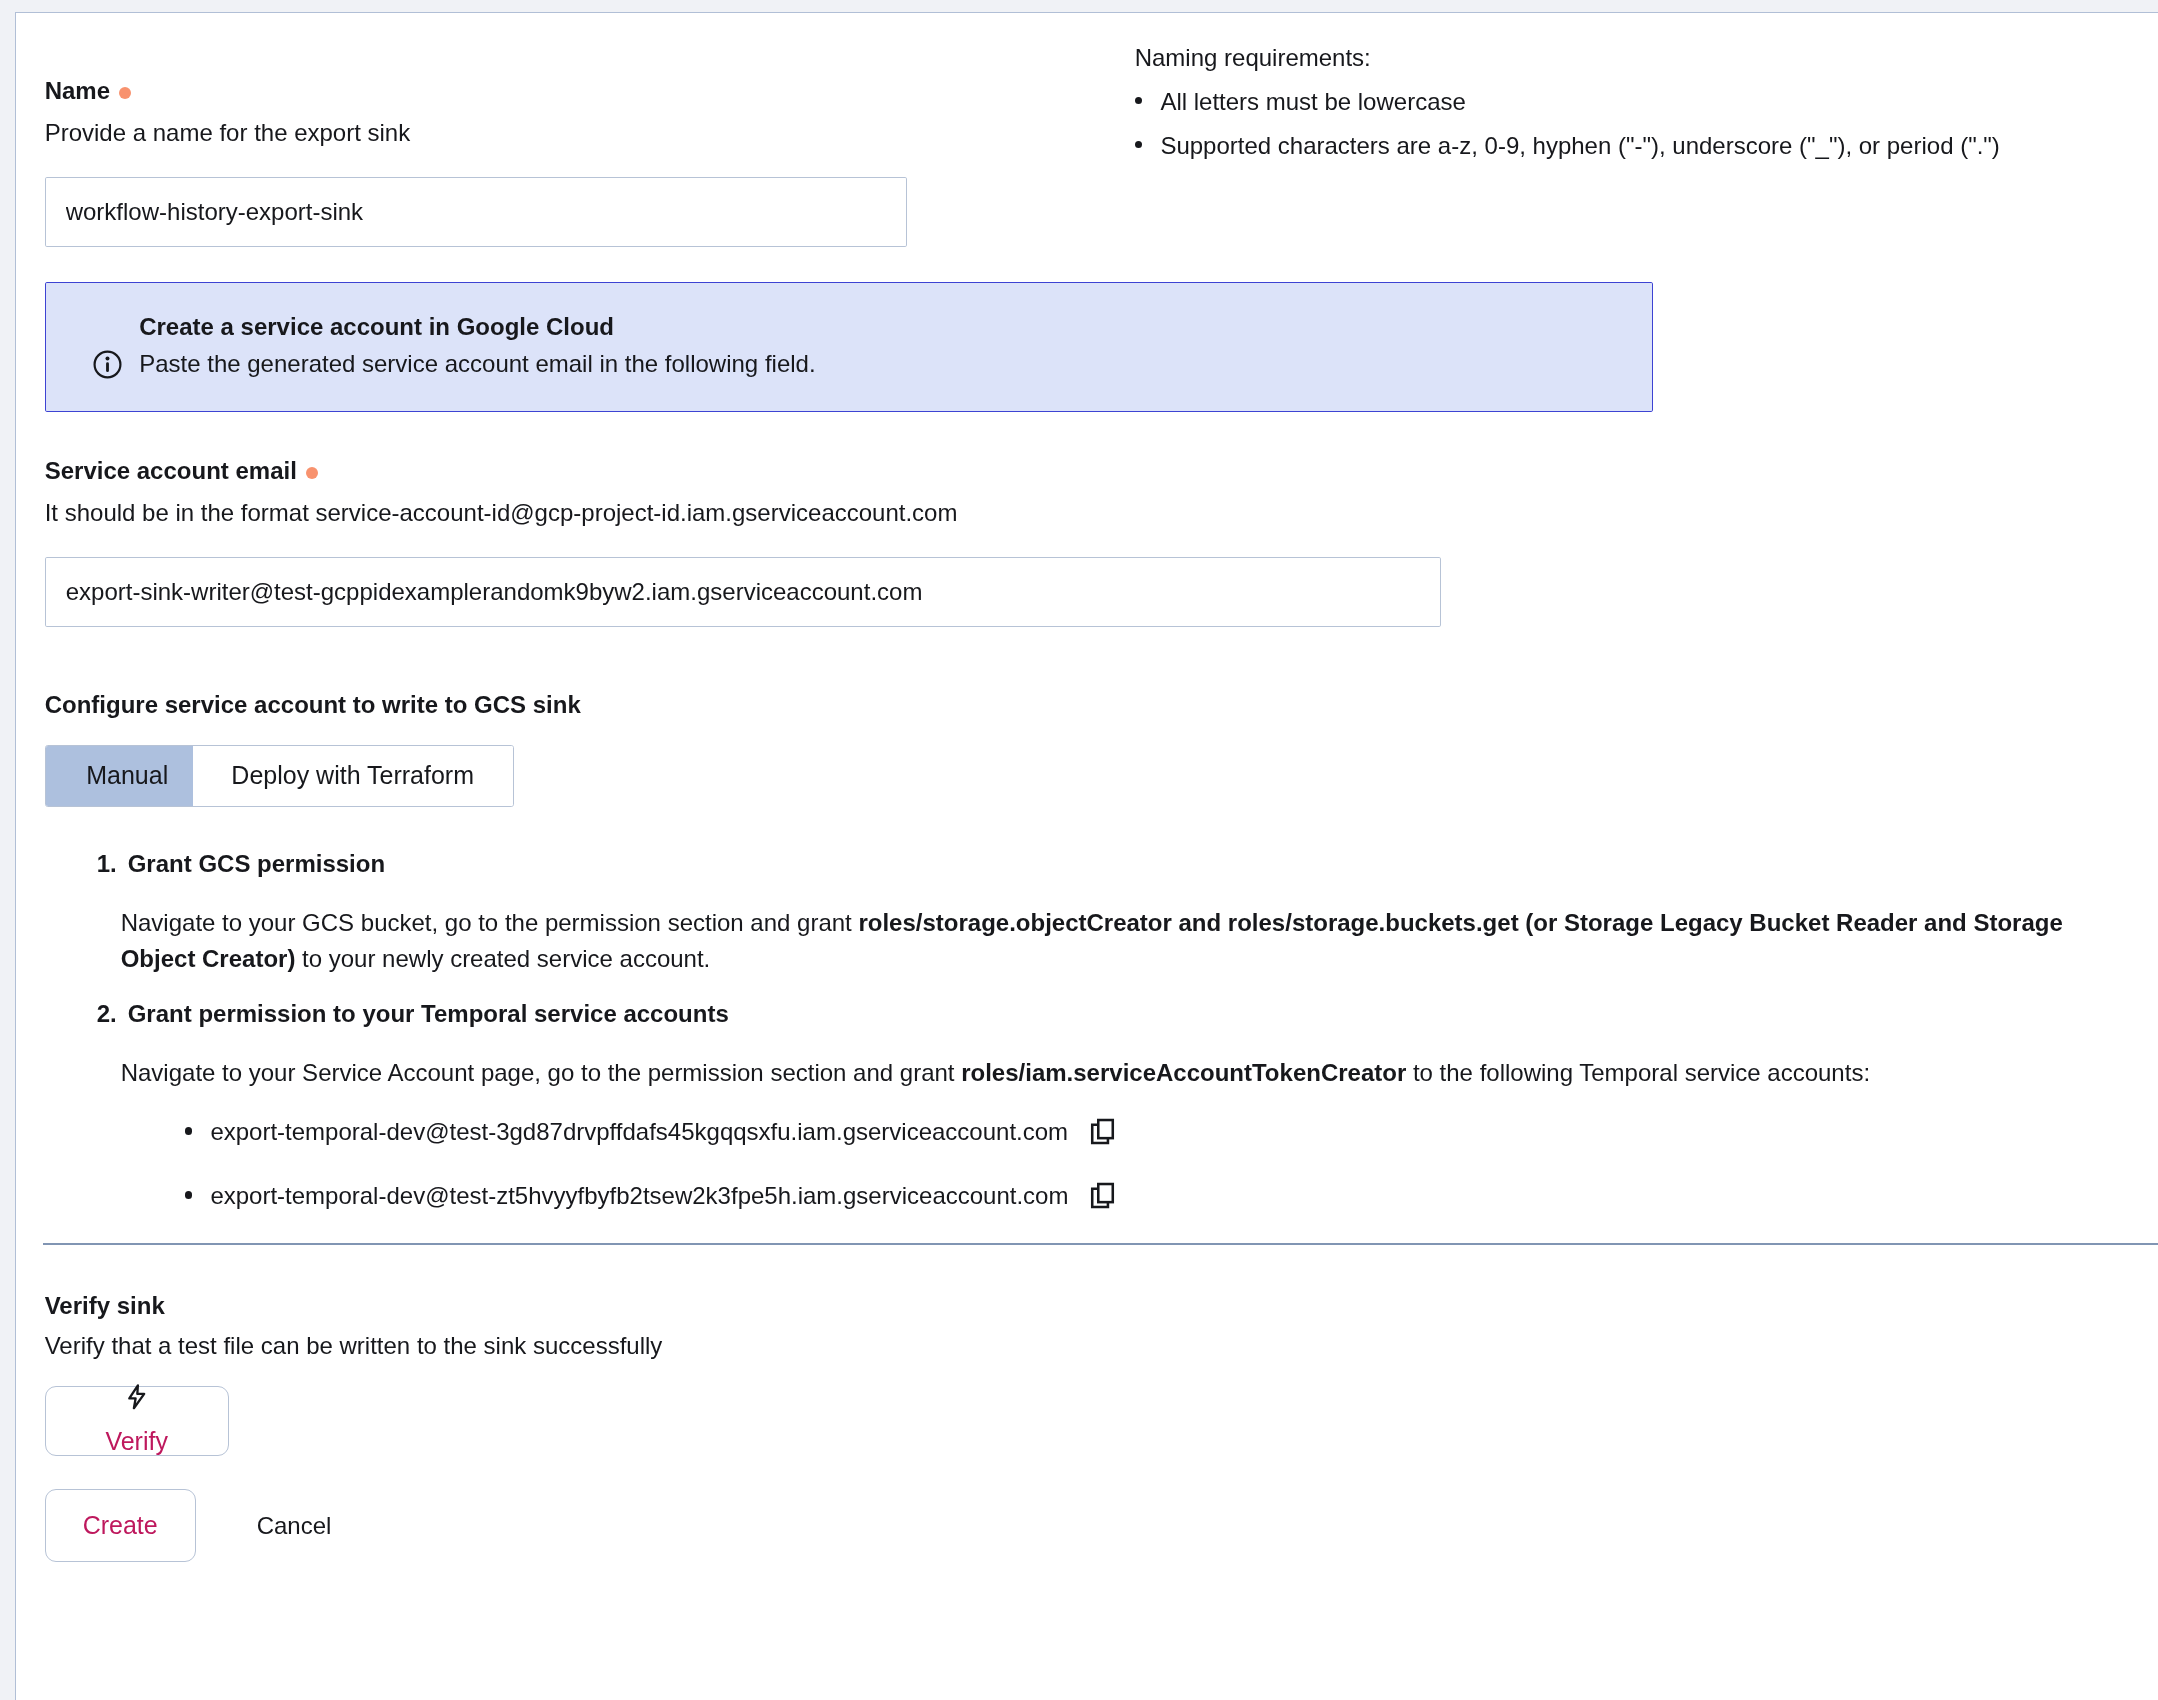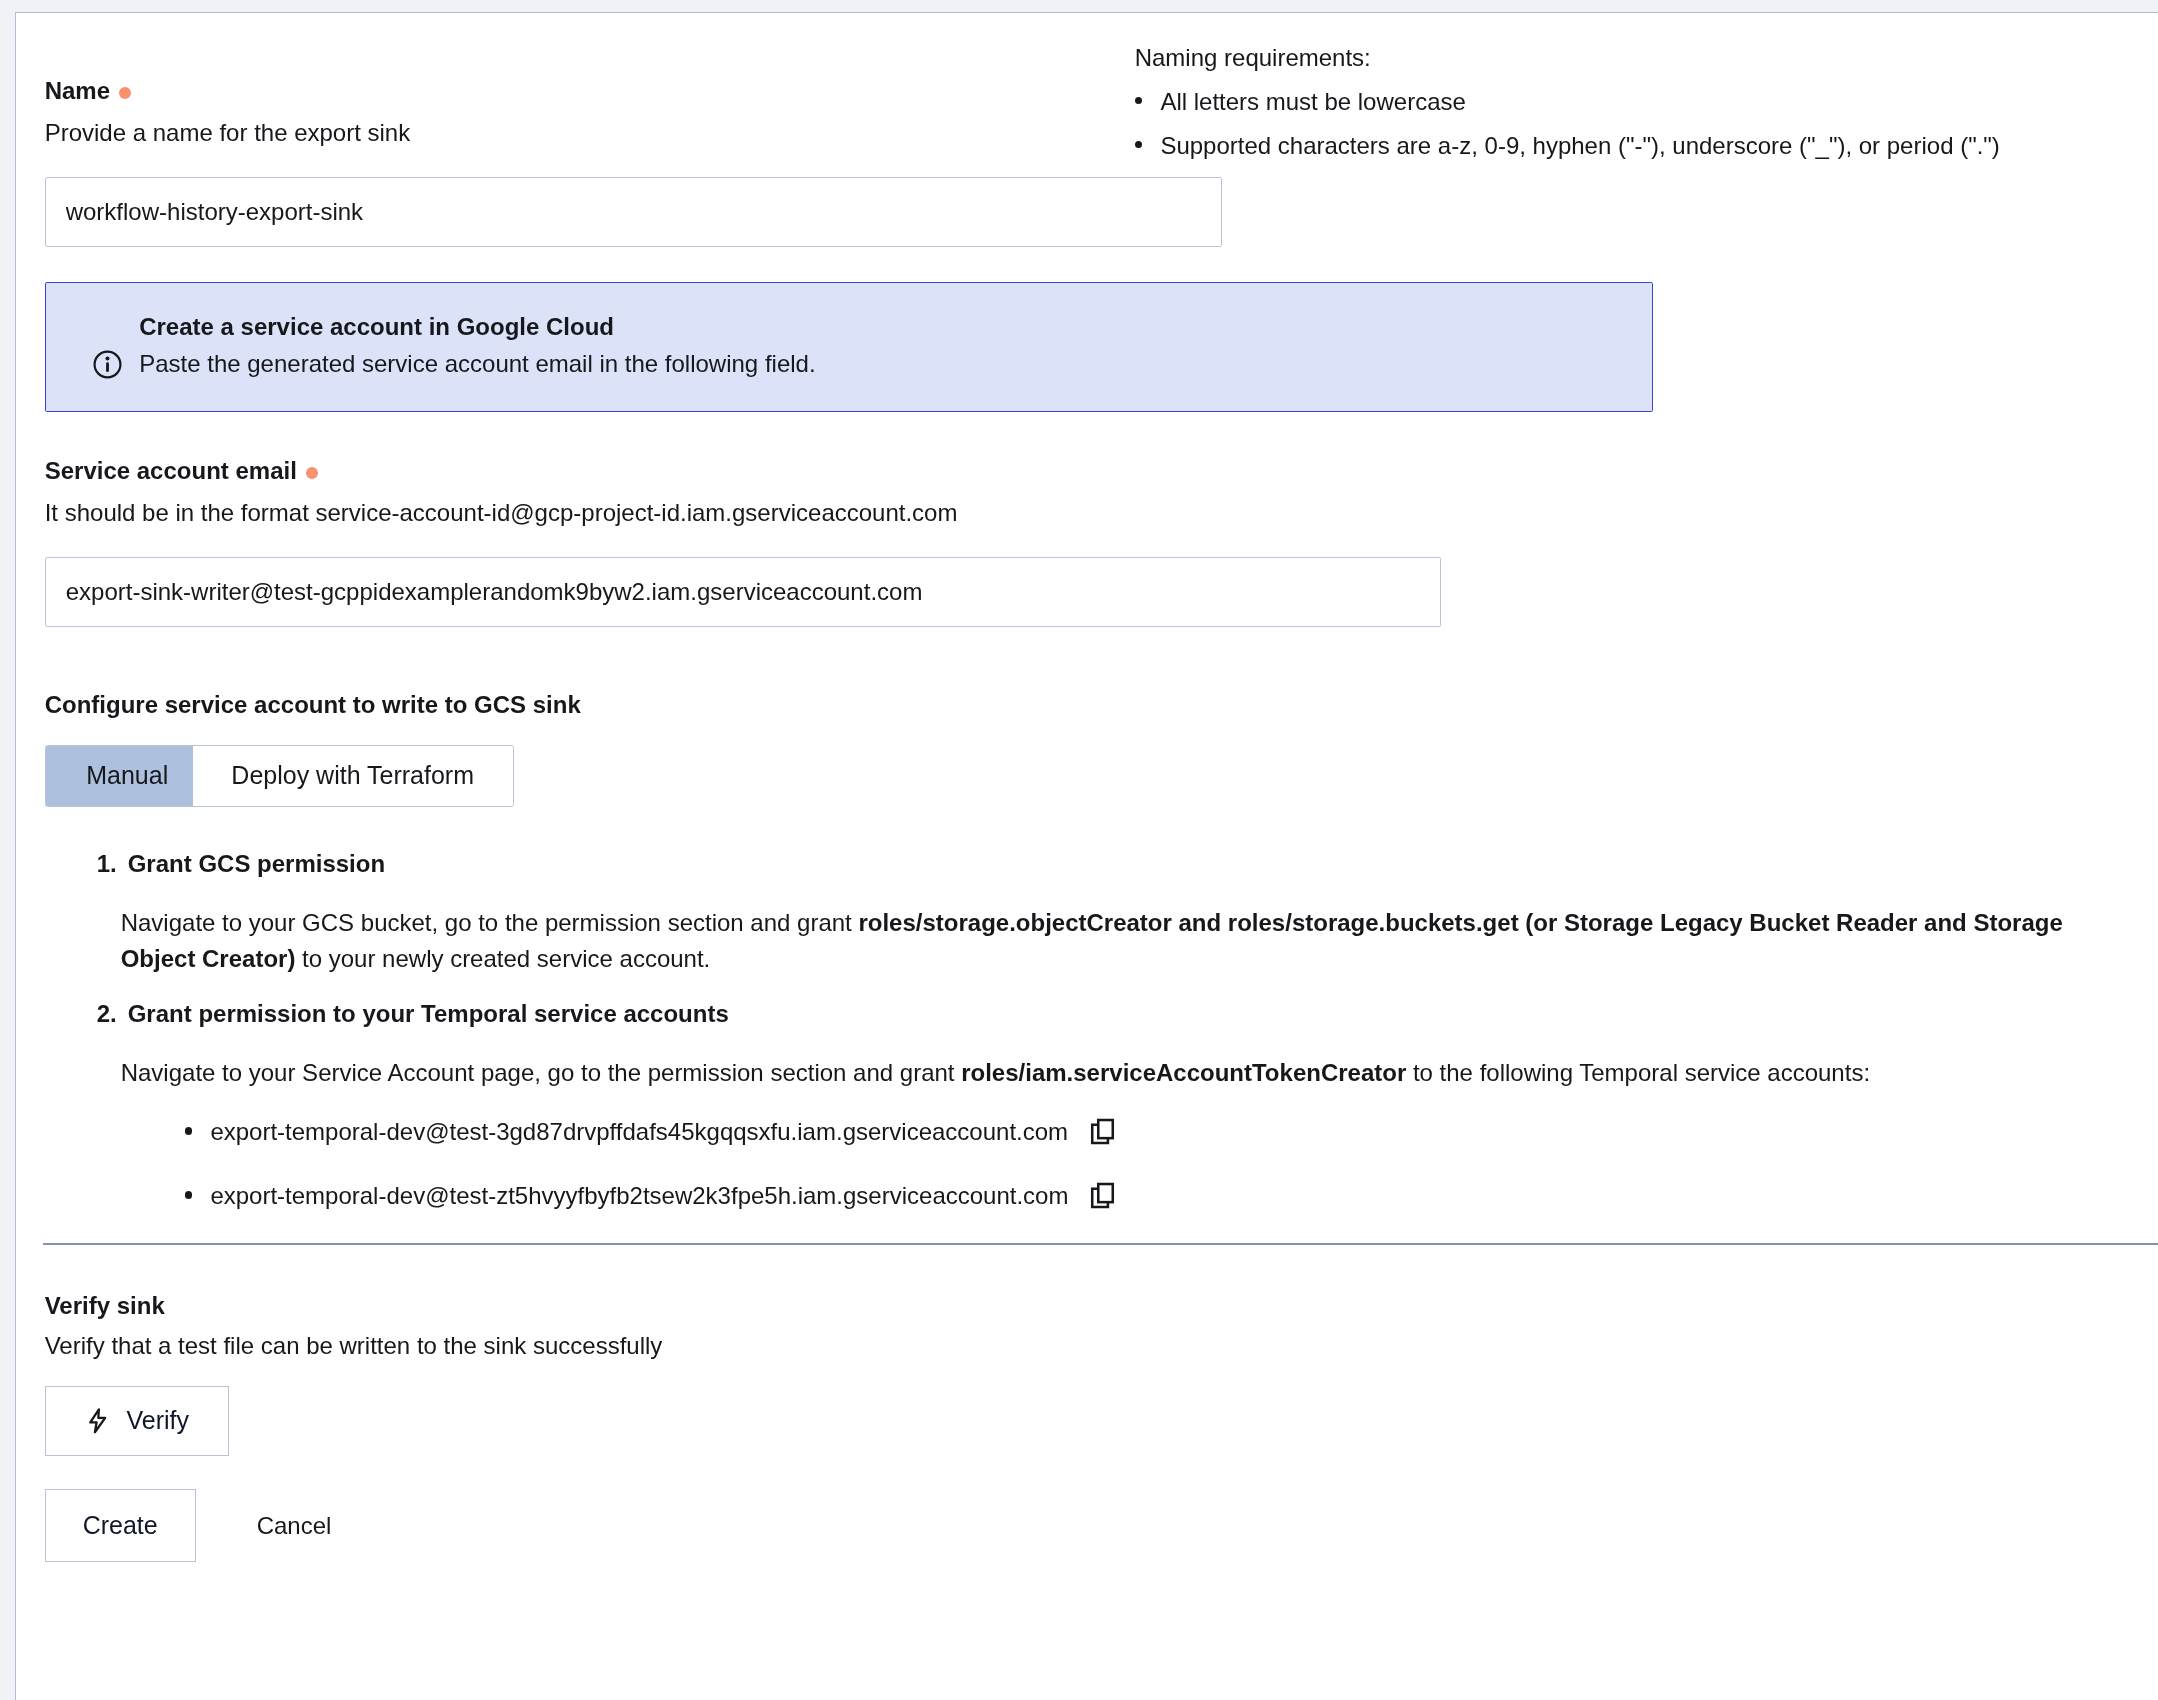--- a/index.html
+++ b/index.html
@@ -31,21 +31,21 @@
     background: #f8926e; margin-left: 9.2px; vertical-align: middle;
   }
   .field-desc { margin-bottom: 27.5px; }
 
   .text-input {
     display: block; width: 100%; height: 70px;
     border: 1.8px solid #b7c3d6; border-radius: 1.8px;
     font: inherit; color: #17181c; background: #fff;
     padding: 0 20px; outline: none;
   }
-  .w-name { width: 1177px; }
+  .w-name { width: 862px; }
   .w-wide { width: 1396px; }
   .input-focused {
     border: 1.8px solid #d9dfeb;
     outline: 5.5px solid #8a93f0;
     margin-left: 0;
   }
 
   .bullet-list .bullet-row { margin-top: 11px; display: flex; align-items: baseline; }
   .dot {
     flex: 0 0 7.3px; width: 7.3px; height: 7.3px; border-radius: 50%;
@@ -95,22 +95,22 @@
   .divider {
     margin-top: 31px; margin-left: -1.8px; margin-right: -27.5px;
     height: 0; border-top: 2.8px solid #8195b3;
   }
 
   .verify-section { margin-top: 44px; }
   .verify-title { font-weight: 700; margin-bottom: 7.3px; }
 
   .btn {
     display: inline-flex; align-items: center; justify-content: center;
-    background: #fff; border: 1.8px solid #b7c3d6; border-radius: 0;
-    font: inherit; font-size: 25px; color: #0f172a; cursor: pointer;
+    background: #fff; border: 1.8px solid #b7c3d6; border-radius: 11px;
+    font: inherit; font-size: 25px; color: #be185d; cursor: pointer; flex-direction: column;
   }
   .verify-btn { margin-top: 24px; height: 70px; width: 184px; gap: 14.7px; }
 
   .footer-row { margin-top: 33px; display: flex; align-items: center; }
   .create-btn { height: 73px; width: 151px; }
   .cancel-btn {
     background: transparent; border: none; font: inherit; font-size: 24px;
     margin-left: 61px; cursor: pointer; color: #17181c;
   }
 

